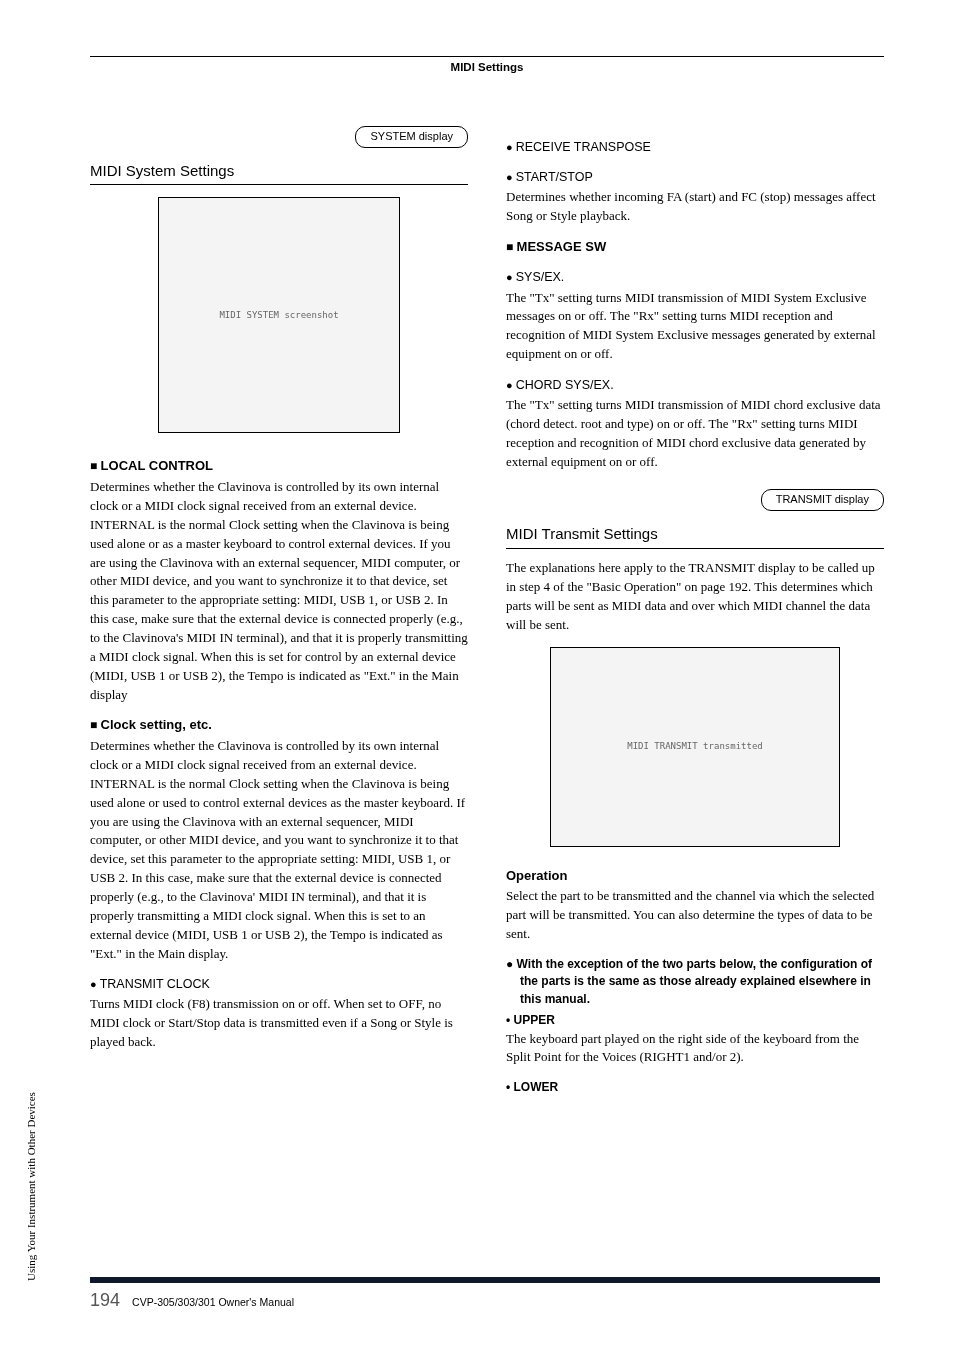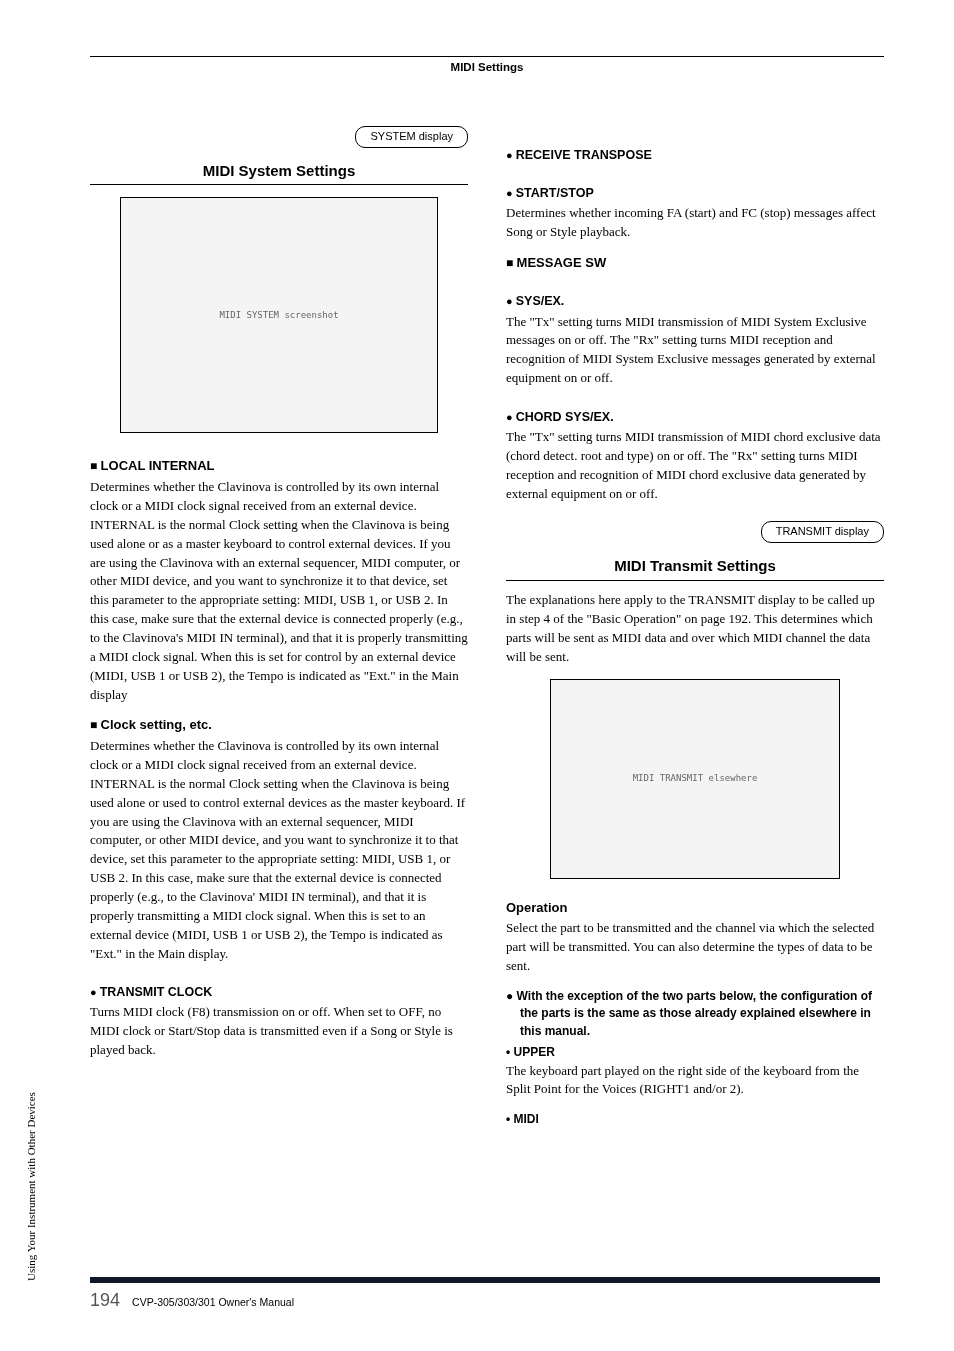--- a/index.html
+++ b/index.html
@@ -47,27 +47,26 @@
     padding: 2px 14px;
     font-family: Arial, Helvetica, sans-serif;
     font-size: 11px;
     margin-left: auto;
     float: right;
     position: relative;
   }
   .section-heading {
     font-family: Arial, Helvetica, sans-serif;
     font-size: 15px;
-    font-weight: bold;
+    font-weight: normal;
     border-bottom: 1px solid #000;
     padding-bottom: 3px;
     margin-top: 8px;
     margin-bottom: 10px;
     clear: both;
-    text-align: center;
   }
   .body-text {
     margin-bottom: 12px;
   }
   .sq-bullet::before {
     content: "■ ";
     font-size: 12px;
   }
   .dot-bullet::before {
     content: "● ";
@@ -75,27 +74,27 @@
   }
   .sub-h {
     font-family: Arial, Helvetica, sans-serif;
     font-weight: bold;
     font-size: 13px;
     margin-top: 8px;
     margin-bottom: 2px;
   }
   .sub-h-small {
     font-family: Arial, Helvetica, sans-serif;
-    font-weight: bold;
+    font-weight: normal;
     font-size: 12.5px;
-    margin-top: 20px;
+    margin-top: 12px;
     margin-bottom: 2px;
   }
   .screenshot-placeholder {
-    width: 318px;
+    width: 242px;
     height: 236px;
     border: 1px solid #000;
     margin: 12px auto 24px;
     background: #f4f4f4;
     font-family: monospace;
     font-size: 9px;
     display: flex;
     align-items: center;
     justify-content: center;
     color: #666;
@@ -177,21 +176,21 @@
 
     <div class="callout-wrap">
       <span class="callout-box">SYSTEM display</span>
     </div>
 
     <div class="section-heading">MIDI System Settings</div>
 
 
     <div class="screenshot-placeholder">MIDI SYSTEM screenshot</div>
 
-    <div class="sub-h sq-bullet">LOCAL INTERNAL</div>
+    <div class="sub-h sq-bullet">LOCAL CONTROL</div>
     <p class="body-text">Determines whether the Clavinova is controlled by its own internal clock or a MIDI clock signal received from an external device. INTERNAL is the normal Clock setting when the Clavinova is being used alone or as a master keyboard to control external devices. If you are using the Clavinova with an external sequencer, MIDI computer, or other MIDI device, and you want to synchronize it to that device, set this parameter to the appropriate setting: MIDI, USB 1, or USB 2. In this case, make sure that the external device is connected properly (e.g., to the Clavinova's MIDI IN terminal), and that it is properly transmitting a MIDI clock signal. When this is set for control by an external device (MIDI, USB 1 or USB 2), the Tempo is indicated as "Ext." in the Main display</p>
 
     <div class="sub-h sq-bullet">Clock setting, etc.</div>
     <p class="body-text">Determines whether the Clavinova is controlled by its own internal clock or a MIDI clock signal received from an external device. INTERNAL is the normal Clock setting when the Clavinova is being used alone or used to control external devices as the master keyboard. If you are using the Clavinova with an external sequencer, MIDI computer, or other MIDI device, and you want to synchronize it to that device, set this parameter to the appropriate setting: MIDI, USB 1, or USB 2. In this case, make sure that the external device is connected properly (e.g., to the Clavinova' MIDI IN terminal), and that it is properly transmitting a MIDI clock signal. When this is set to an external device (MIDI, USB 1 or USB 2), the Tempo is indicated as "Ext." in the Main display.</p>
 
     <div class="sub-h-small dot-bullet">TRANSMIT CLOCK</div>
     <p class="body-text">Turns MIDI clock (F8) transmission on or off. When set to OFF, no MIDI clock or Start/Stop data is transmitted even if a Song or Style is played back.</p>
 
   </div>
 
@@ -210,31 +209,31 @@
     <p class="body-text">The "Tx" setting turns MIDI transmission of MIDI chord exclusive data (chord detect. root and type) on or off. The "Rx" setting turns MIDI reception and recognition of MIDI chord exclusive data generated by external equipment on or off.</p>
 
     <div class="callout-wrap" style="margin-top:18px;">
       <span class="callout-box">TRANSMIT display</span>
     </div>
 
     <div class="section-heading">MIDI Transmit Settings</div>
 
     <p class="body-text">The explanations here apply to the TRANSMIT display to be called up in step 4 of the "Basic Operation" on page 192. This determines which parts will be sent as MIDI data and over which MIDI channel the data will be sent.</p>
 
-    <div class="screenshot-placeholder-2">MIDI TRANSMIT elsewhere</div>
+    <div class="screenshot-placeholder-2">MIDI TRANSMIT transmitted</div>
 
     <div class="op-heading">Operation</div>
     <p class="body-text">Select the part to be transmitted and the channel via which the selected part will be transmitted. You can also determine the types of data to be sent.</p>
 
     <div class="dot-li">With the exception of the two parts below, the configuration of the parts is the same as those already explained elsewhere in this manual.</div>
 
     <div class="bullet-li">• UPPER</div>
     <p class="body-text">The keyboard part played on the right side of the keyboard from the Split Point for the Voices (RIGHT1 and/or 2).</p>
 
-    <div class="bullet-li">• MIDI</div>
+    <div class="bullet-li">• LOWER</div>
 
   </div>
 </div>
 
 <div class="footer">
   <span class="page-num">194</span>
   <span class="manual-name">CVP-305/303/301 Owner's Manual</span>
 </div>
 
 </body></html>

